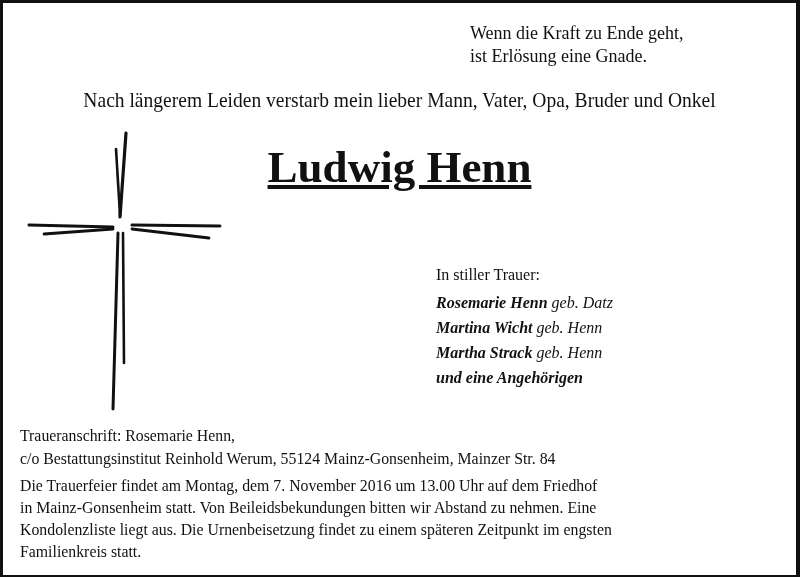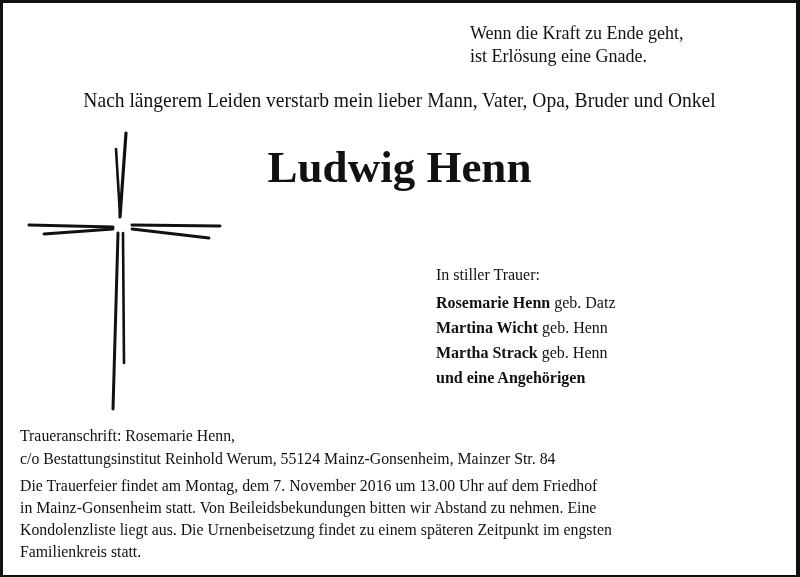--- a/index.html
+++ b/index.html
@@ -47,21 +47,21 @@
     .name {
       left: 0;
       width: 793px;
       top: 138px;
       text-align: center;
       padding-left: 0;
       font-size: 45px;
       font-weight: bold;
       line-height: 52px;
     }
-    .name span { display: inline-block; margin-left: 0px; }
+    .name span { display: inline-block; margin-left: 0px; text-decoration: underline; }
     .dates {
       left: 217px;
       top: 193px;
       font-size: 21px;
       line-height: 26px;
     }
     .dates .gap { display: inline-block; width: 24px; }
 
     .cross {
       left: 24px;
@@ -70,21 +70,21 @@
       height: 286px;
     }
 
     .mourners {
       left: 433px;
       top: 259px;
       font-size: 16px;
       line-height: 25px;
     }
     .mourners .heading { display: block; margin-bottom: 3px; }
-    .mourners .row { display: block; }
+    .mourners .row { display: block; font-style: italic; }
     .mourners b { font-weight: bold; }
 
     .address {
       left: 17px;
       top: 421px;
       font-size: 17px;
       line-height: 23px;
       transform: scaleX(0.93);
       transform-origin: left;
     }

